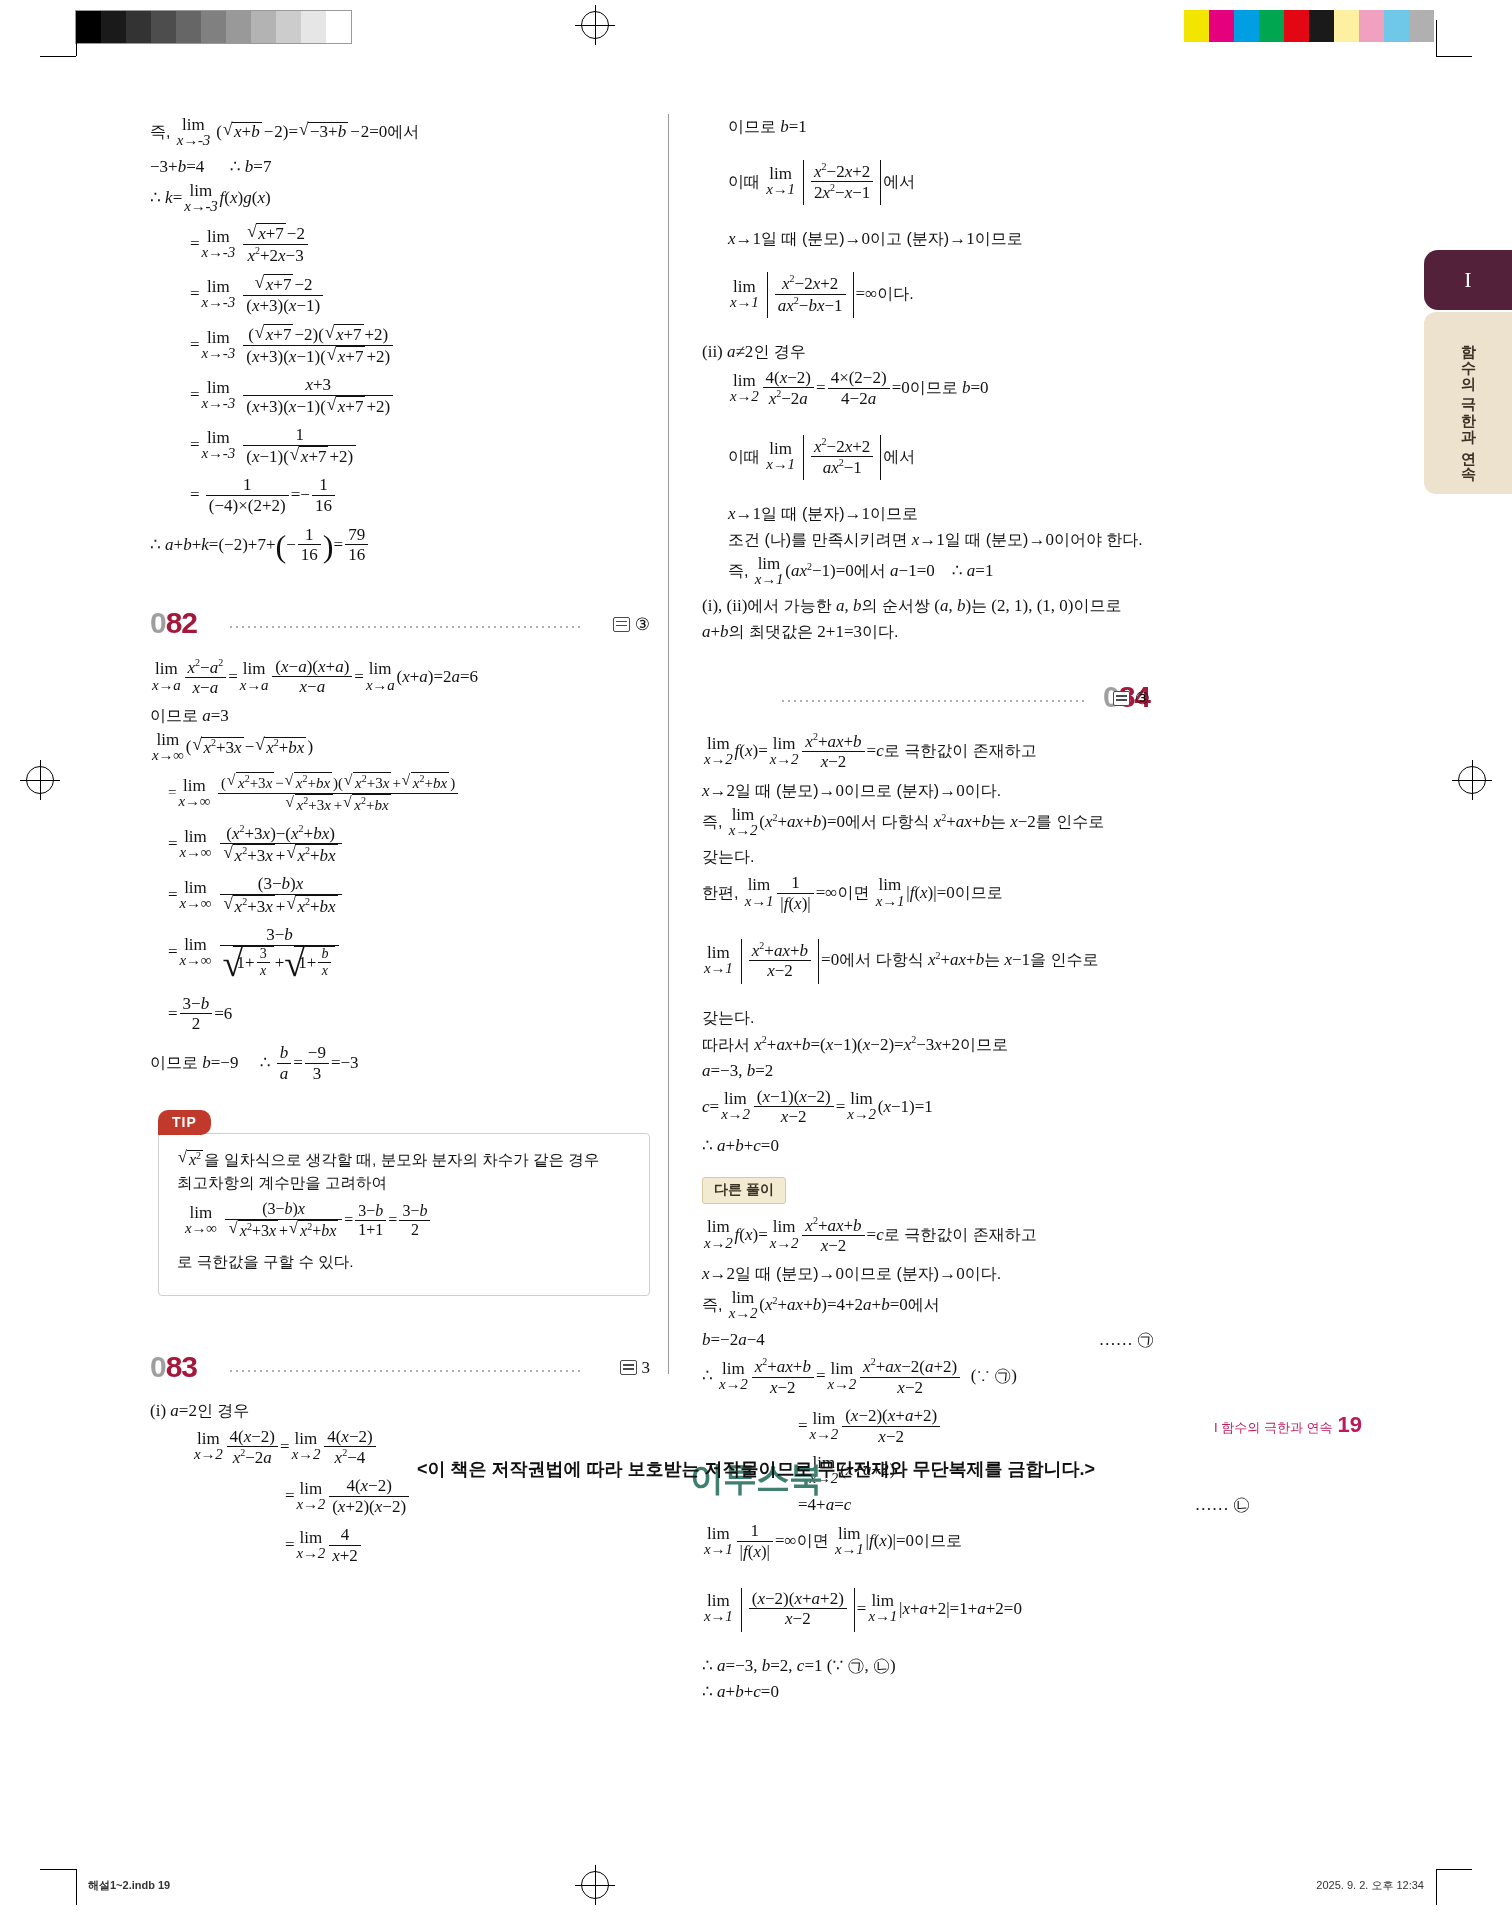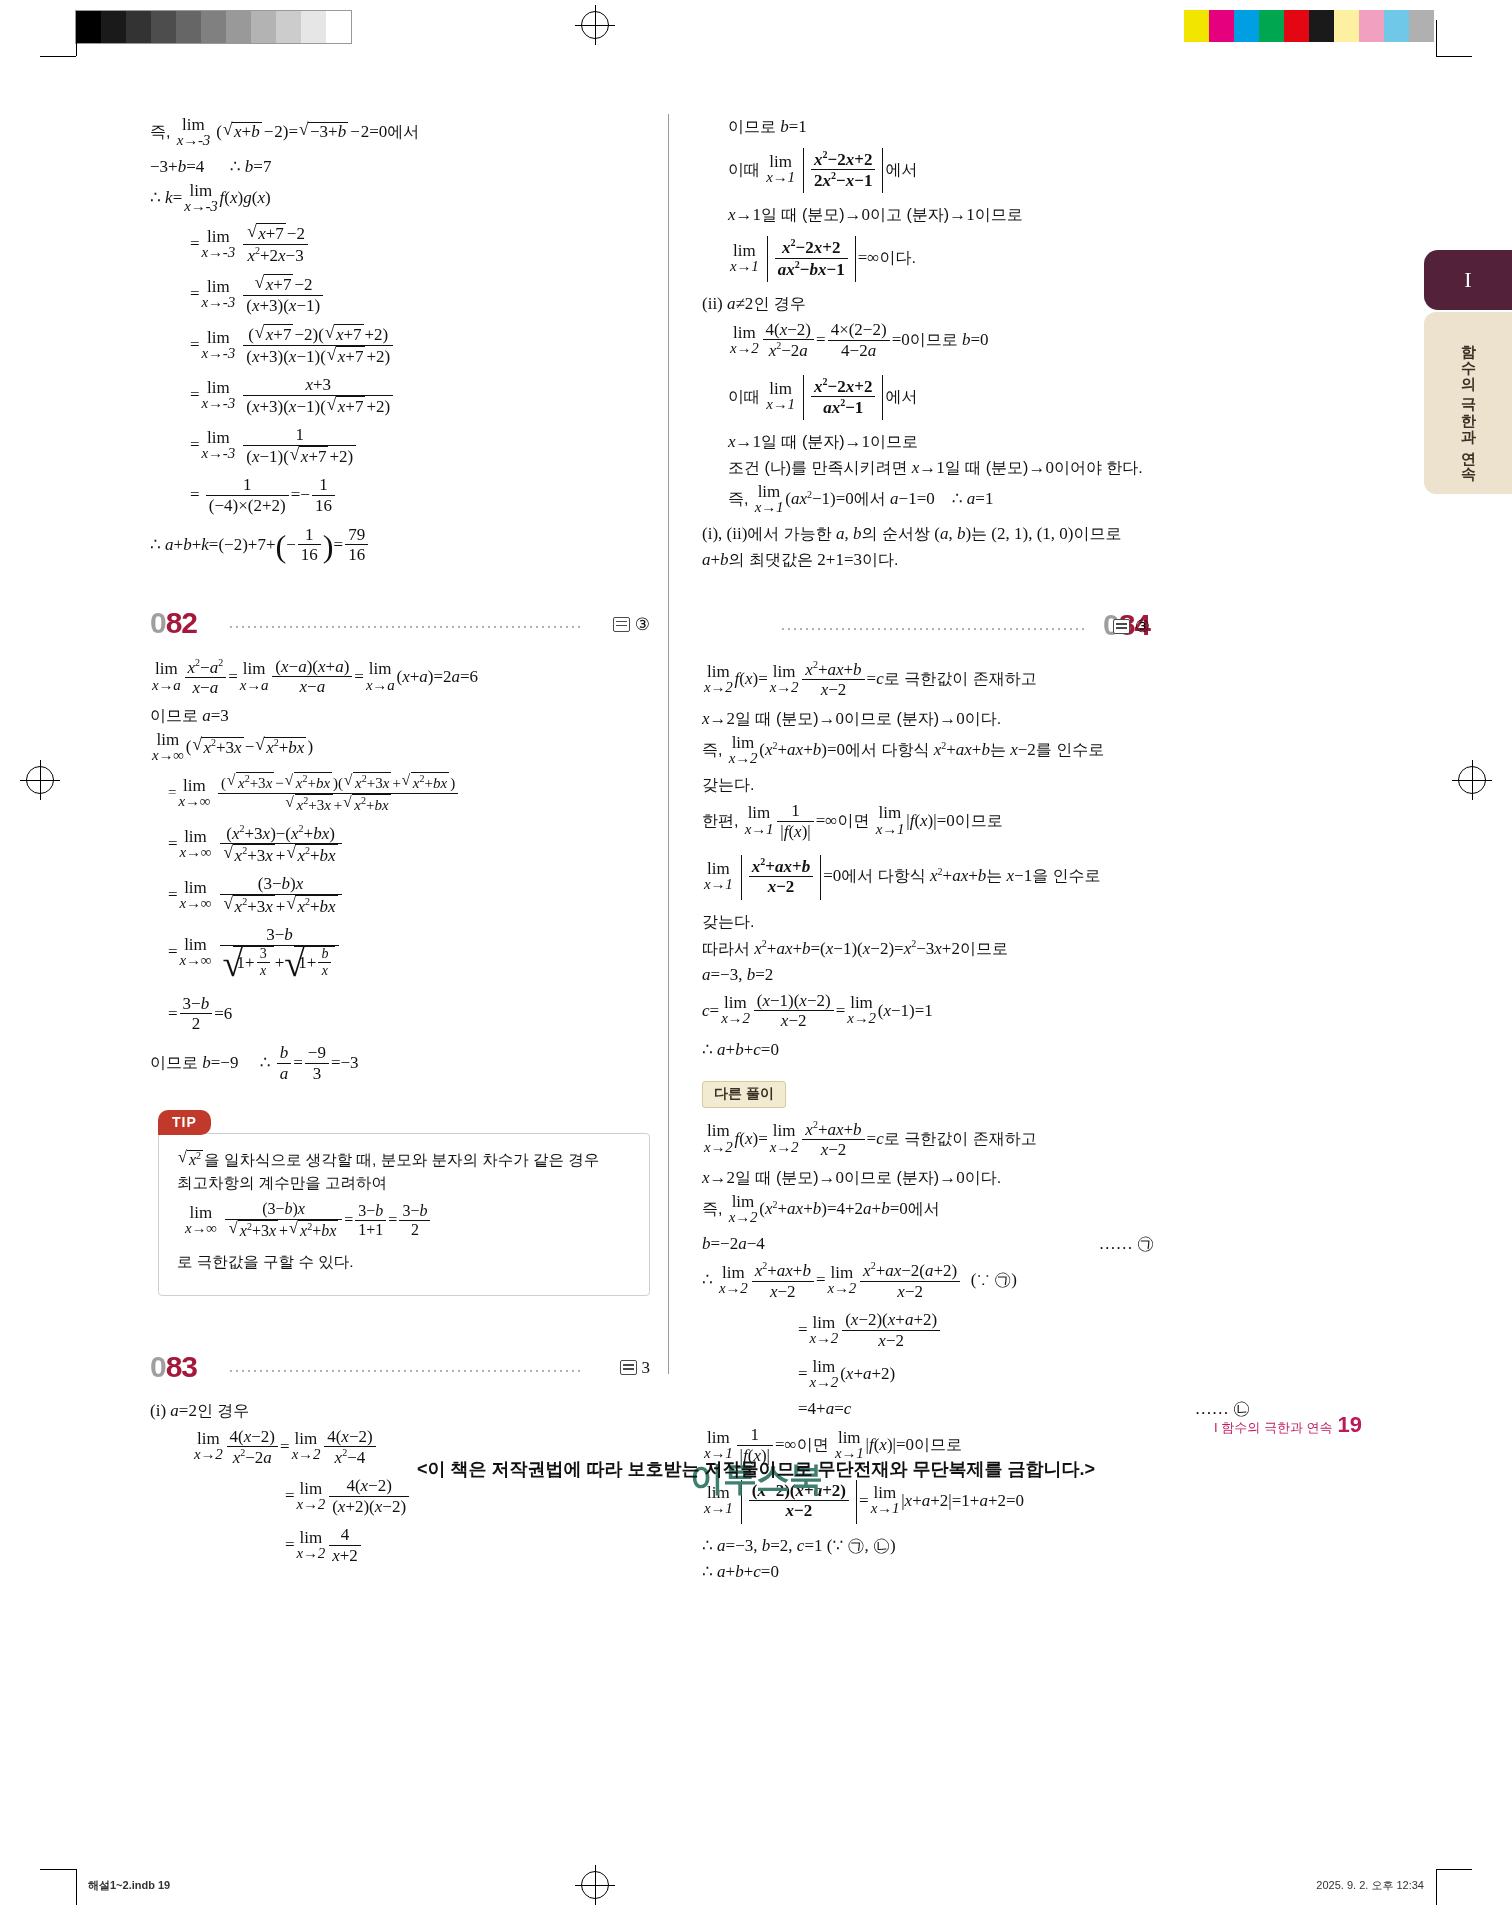--- a/index.html
+++ b/index.html
@@ -52,21 +52,21 @@
   .frac .num { border-bottom:1px solid #111; }
   .frac.small { font-size:14px; }
 
   .sqrt { display:inline-block; position:relative; padding-left:9px; margin:0 1px; }
   .sqrt:before { content:"\221A"; position:absolute; left:0; top:-1px; font-size:1.02em; }
   .sqrt > span { display:inline-block; border-top:1px solid #111; padding:0 2px; }
   .sqrt.tall:before { font-size:2.2em; top:-4px; left:-1px; }
   .sqrt.tall > span { padding-left:4px; }
 
   .abs { display:inline-block; vertical-align:middle; border-left:1px solid #111; border-right:1px solid #111;
-         padding:2px 5px; margin:4px 2px;font-weight:bold; }
+         padding:2px 5px; margin:16px 2px; }
 
   .paren-tall { display:inline-block; vertical-align:middle; font-size:1.9em; line-height:.72; position:relative; top:1px; }
 
   
   .prob { position:relative; height:34px; margin:40px 0 18px 0; }
   .prob .num { font-family:"Liberation Sans", sans-serif; font-weight:bold; font-size:30px; letter-spacing:-1px; }
   .prob .num .z { color:#9f9f9f; }
   .prob .num .d { color:#a4183c; }
   .prob .dots { position:absolute; left:78px; right:66px; top:20px; height:2px;
                 background-image:radial-gradient(circle, #b0b0b0 0 1px, transparent 1.2px);

